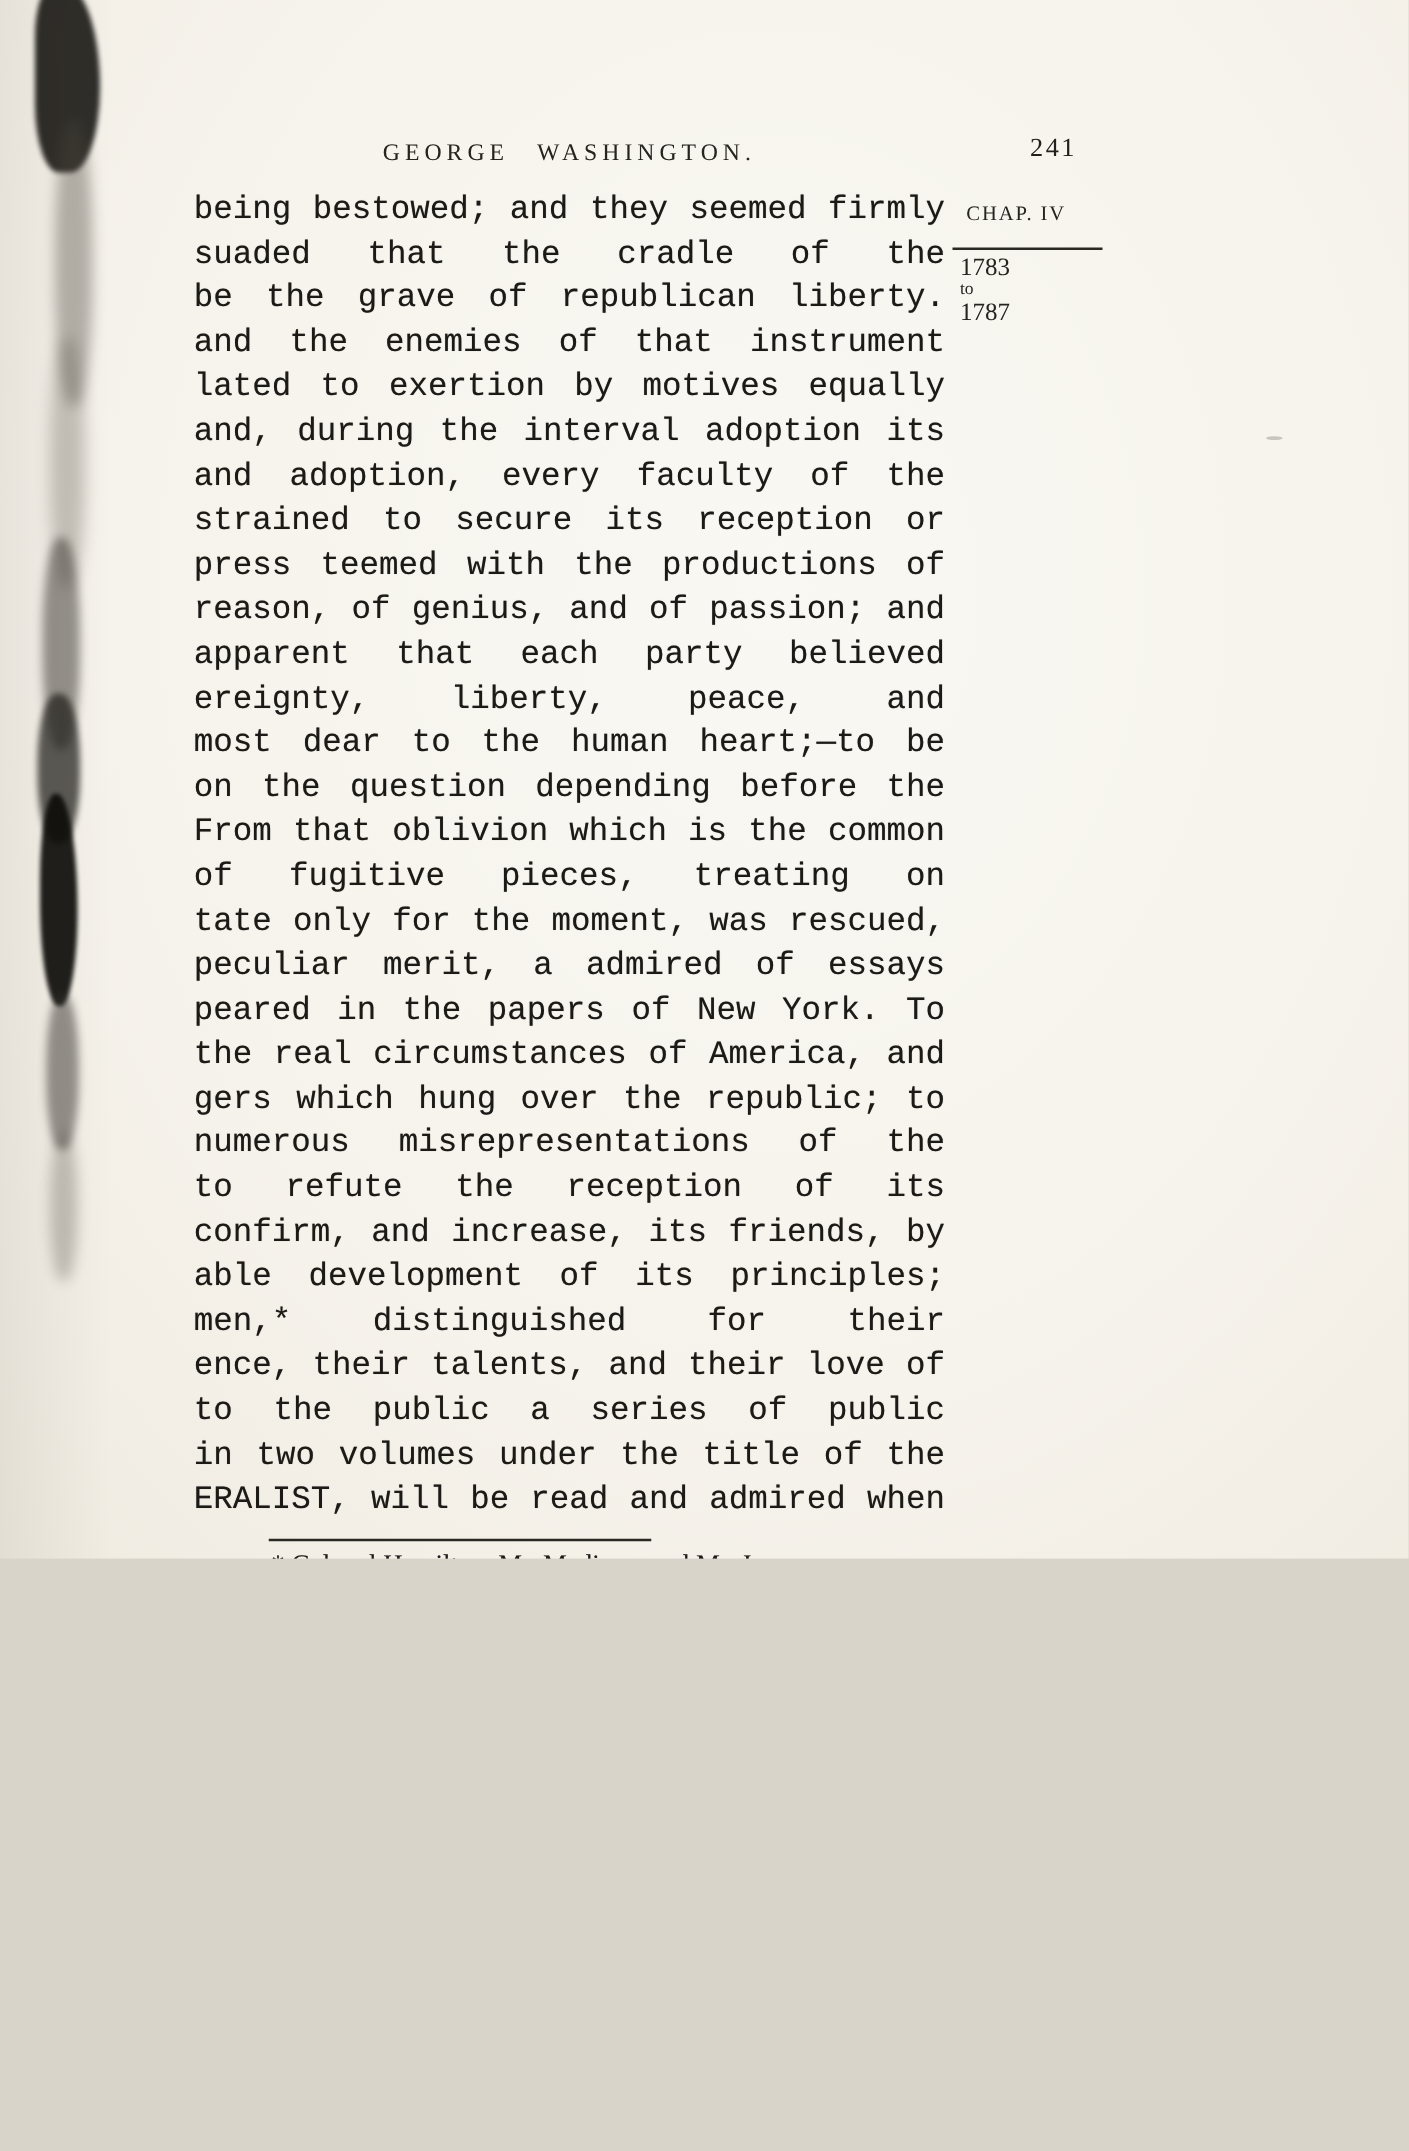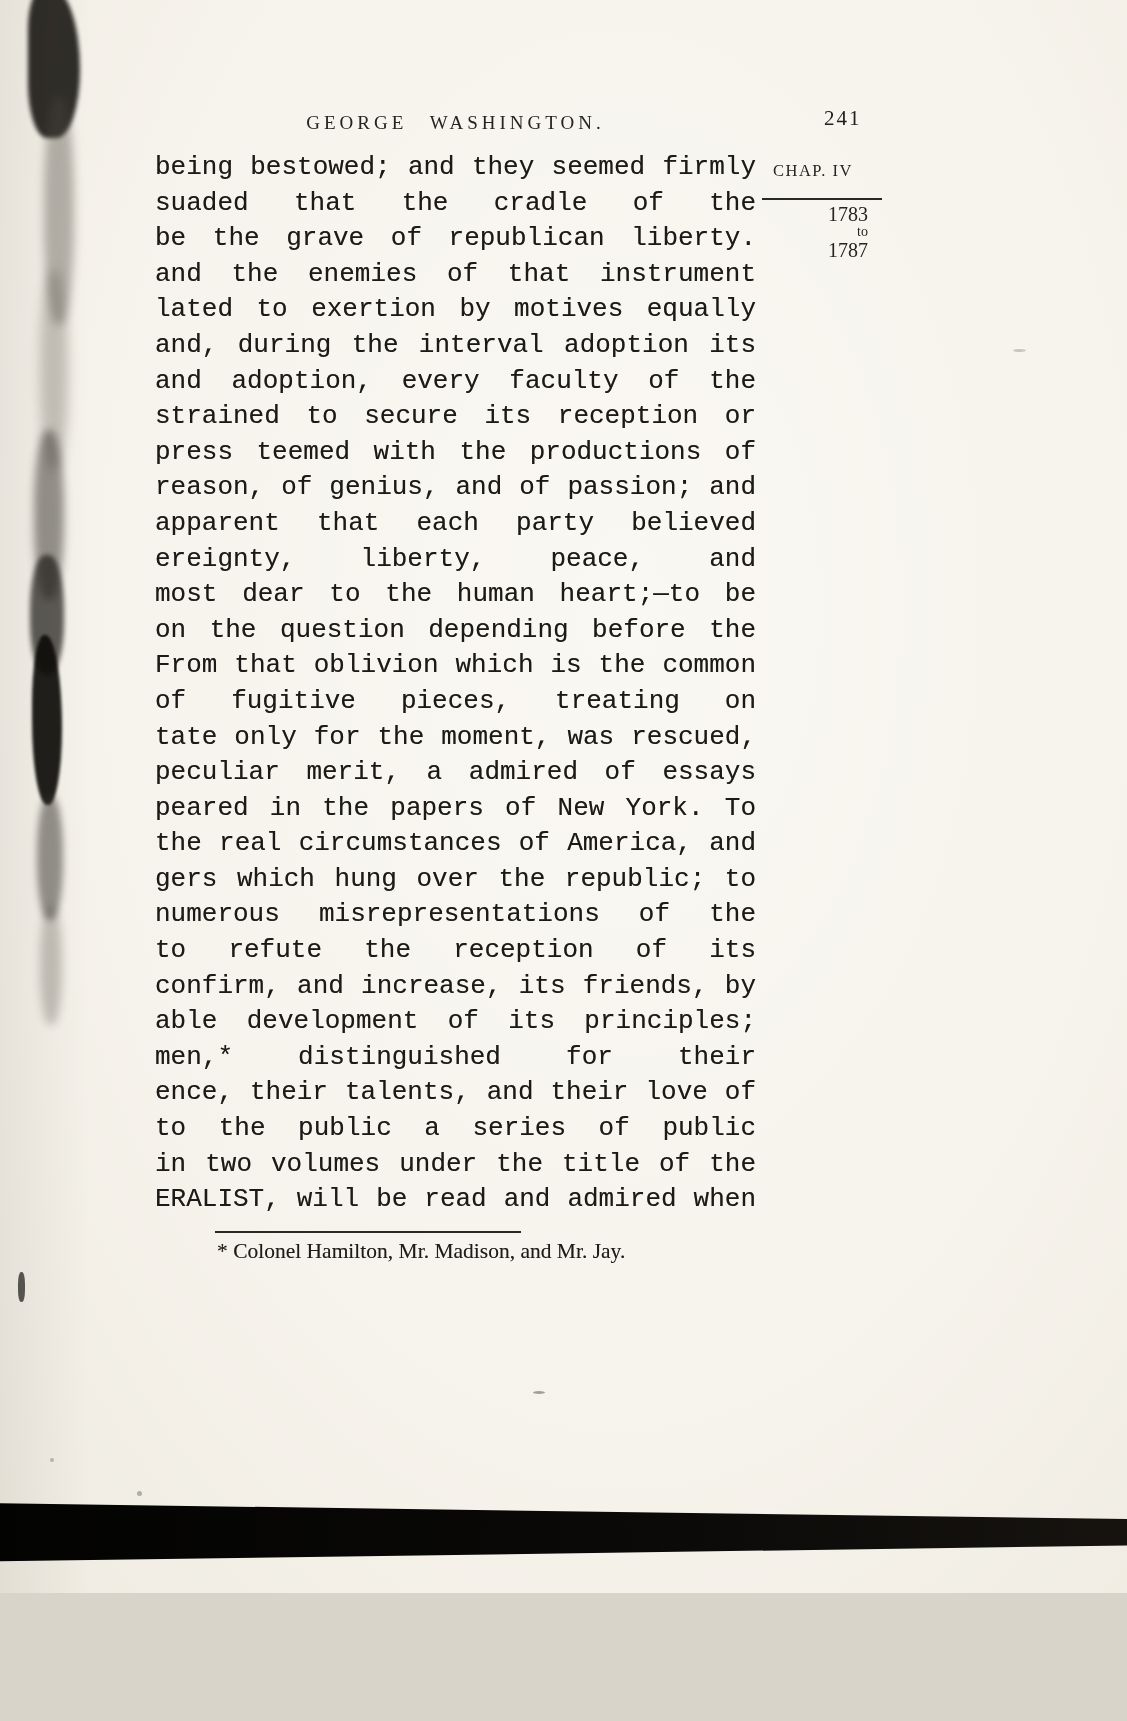--- a/index.html
+++ b/index.html
@@ -1,18 +1,18 @@
 <!DOCTYPE html>
 <html><head>
 <meta charset="utf-8">
 <style>
   html,body{margin:0;padding:0;background:#d8d4ca;}
   .page{
     position:relative;
-    width:1127px;height:1593px;
+    width:1127px;height:1247px;
     margin:0 auto;
     overflow:hidden;
     background:
       linear-gradient(to right, rgba(60,50,40,0.07), rgba(0,0,0,0) 90px),
       radial-gradient(ellipse at 55% 38%, #faf8f3 0%, #f6f3ec 60%, #efebe1 100%);
     font-family:"Liberation Serif","DejaVu Serif",serif;
     color:#1c1b18;
   }
 
   
@@ -30,21 +30,21 @@
   .chapter-label{
     position:absolute;left:773px;top:161px;
     font-size:16.5px;letter-spacing:1.5px;color:#26241f;
   }
   .margin-rule{
     position:absolute;left:762px;top:198px;width:120px;height:2px;
     background:#2a2823;
   }
   .date-range{
     position:absolute;left:768px;top:204px;width:100px;
-    text-align:right;color:#26241f;line-height:1.05;
+    text-align:left;color:#26241f;line-height:1.05;
   }
   .date-range .yr{font-size:20px;}
   .date-range .to{font-size:14px;}
 
   
   .body-text{
     position:absolute;left:155px;top:150px;width:601px;
     font-size:26px;line-height:35.6px;
     color:#1b1a16;
     text-shadow:0 0 0.6px rgba(25,22,18,0.45);

